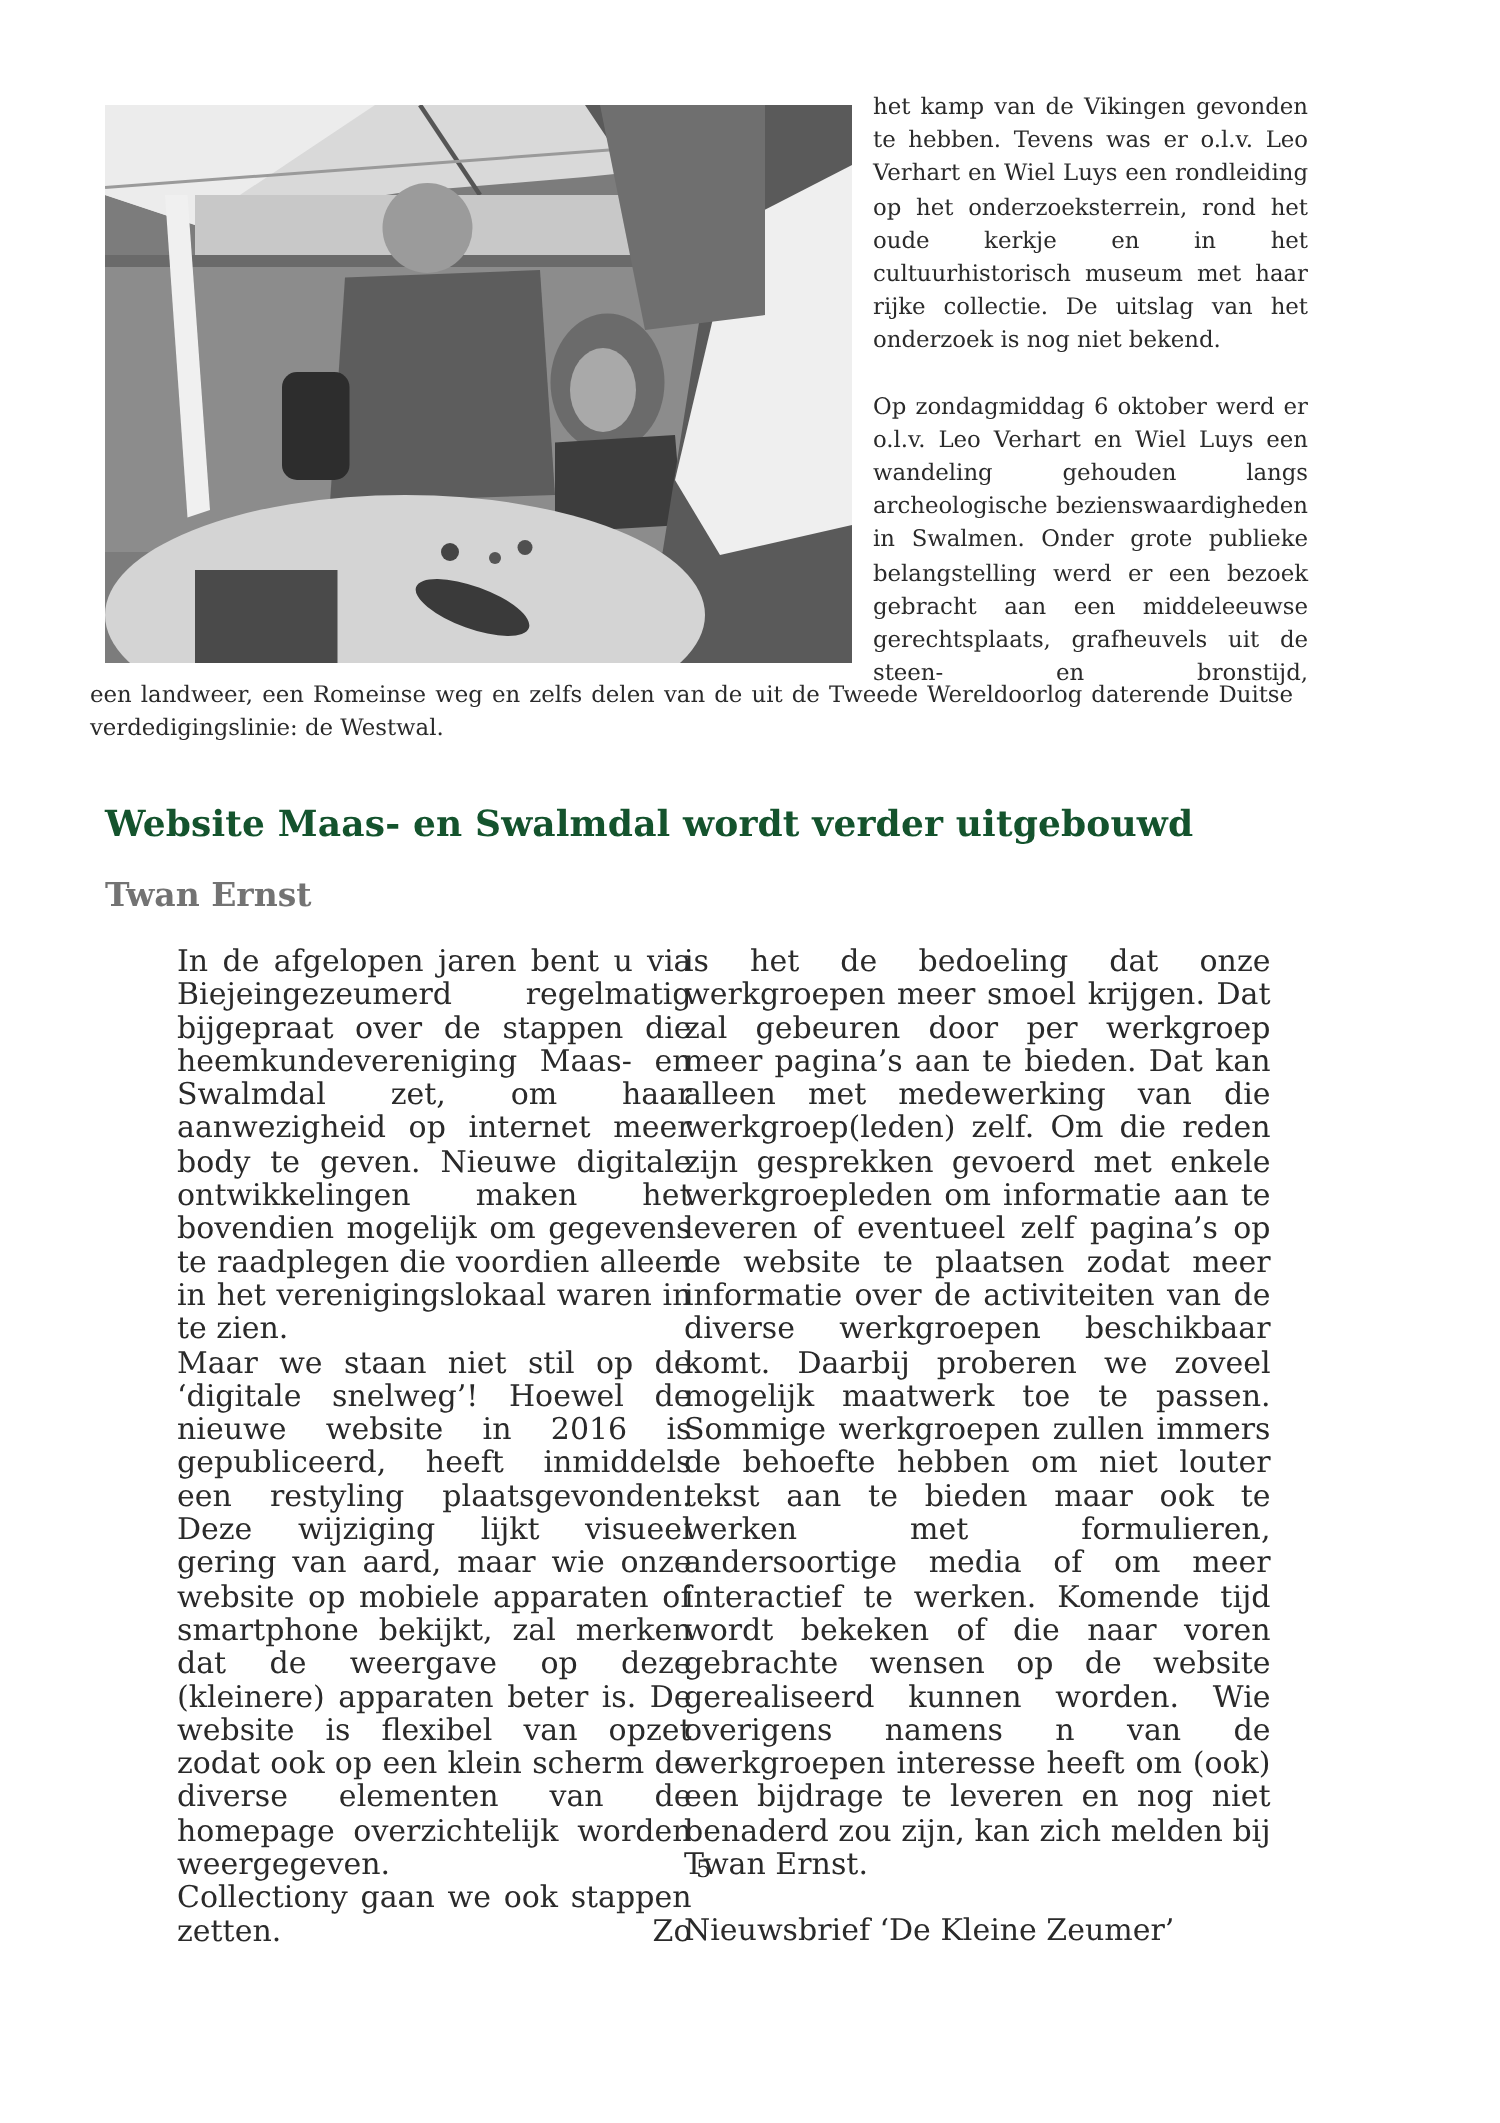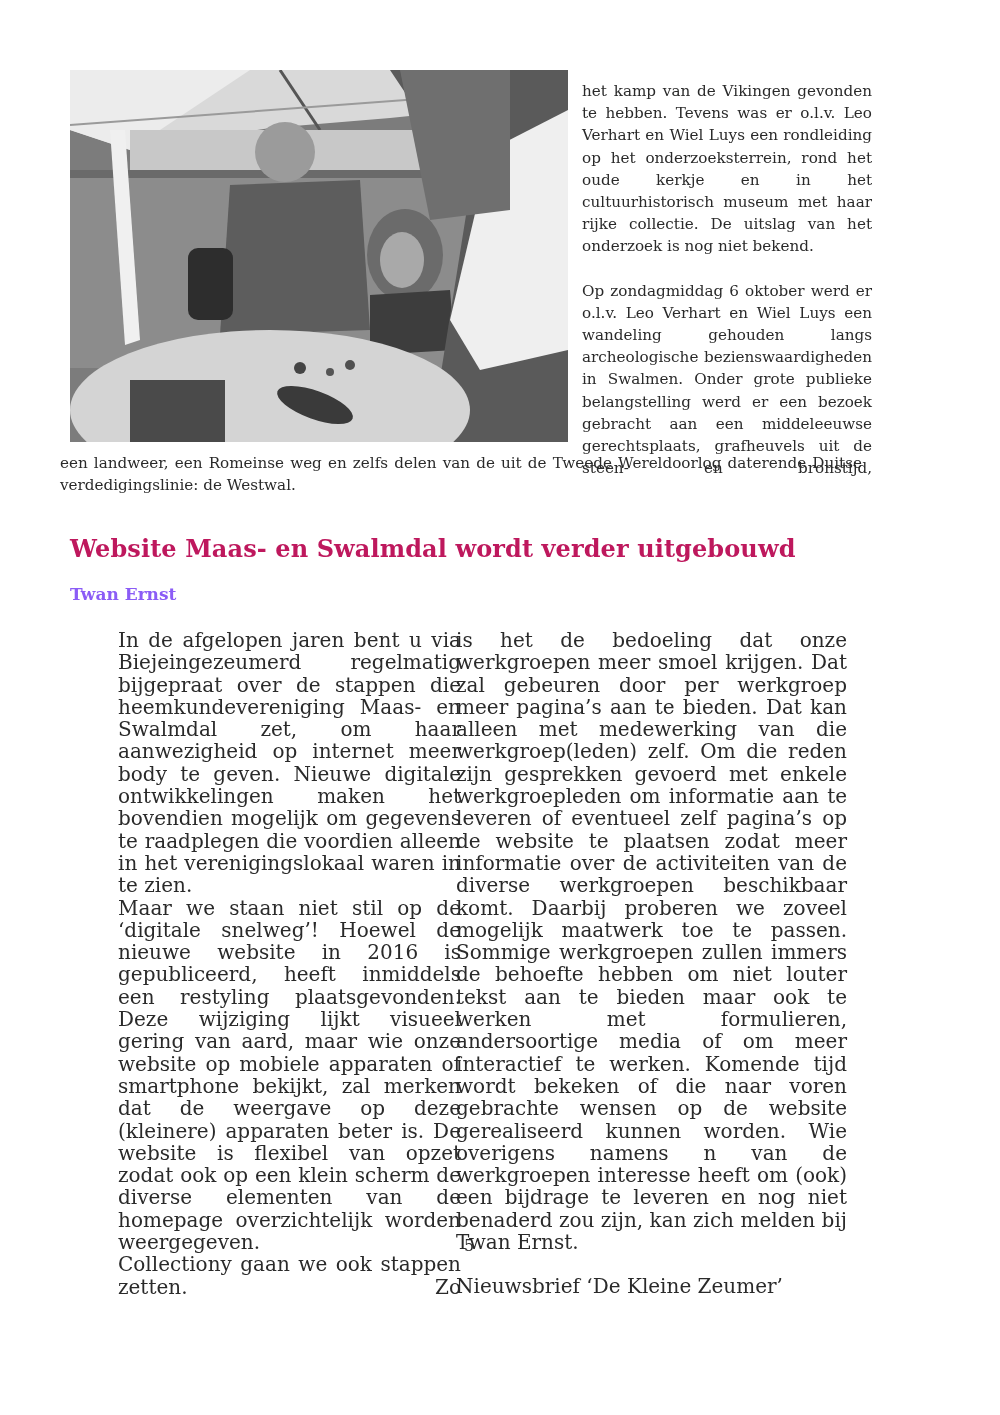--- a/index.html
+++ b/index.html
@@ -1,29 +1,29 @@
 <!DOCTYPE html>
 <html><head>
 <meta charset="utf-8">
 <style>
   html, body { margin: 0; padding: 0; background: #ffffff; }
   body { width: 1000px; height: 1415px; position: relative; overflow: hidden;
          font-family: "DejaVu Serif", serif; color: #2a2a2a; }
   .photo { position: absolute; left: 70px; top: 70px; width: 498px; height: 372px;
            background: #8a8a8a; overflow: hidden; }
   .photo svg { width: 100%; height: 100%; display: block; }
-  .side-text { position: absolute; left: 582px; top: 80px; width: 290px; }
+  .side-text { position: absolute; left: 582px; top: 60px; width: 290px; }
   .para { margin: 0; font-size: 15.2px; line-height: 22.2px; text-align: justify; }
   .justify-last { text-align-last: justify; }
   .gap { height: 22px; }
   .wide-text { position: absolute; left: 60px; top: 452px; width: 802px; }
   h1.heading { position: absolute; left: 70px; top: 534px; margin: 0; font-size: 24px;
-               font-weight: bold; letter-spacing: 0.1px; color: #be185d; }
-  .author { position: absolute; left: 70px; top: 584px; margin: 0; font-size: 17px;
-            font-weight: bold; color: #8b5cf6; }
+               font-weight: bold; letter-spacing: 0.1px; color: #14532d; }
+  .author { position: absolute; left: 70px; top: 584px; margin: 0; font-size: 22px;
+            font-weight: bold; color: #737373; }
   .col-left { position: absolute; left: 118px; top: 629px; width: 343px; }
   .col-right { position: absolute; left: 456px; top: 629px; width: 391px; }
   .col-left .para, .col-right .para { font-size: 20px; line-height: 22.3px; }
   .page-number { position: absolute; left: 464px; top: 1236px; font-size: 16px; }
 </style>
 </head>
 <body>
 
 <div class="photo">
   <svg viewBox="0 0 498 372" preserveAspectRatio="none">

